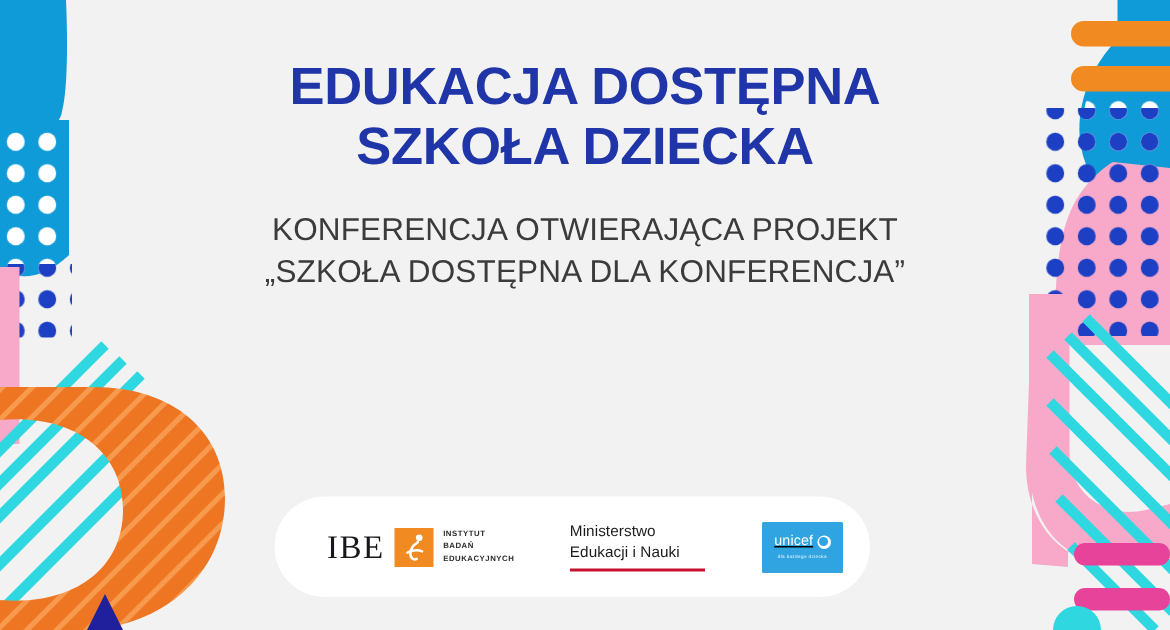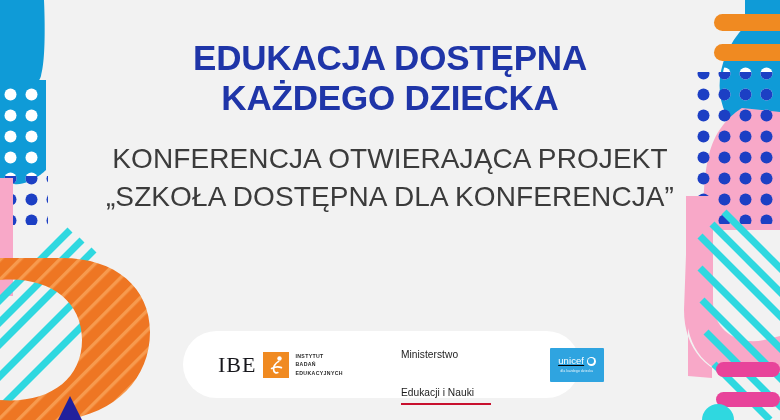--- a/index.html
+++ b/index.html
@@ -28,53 +28,52 @@
     font-size:35px;
     line-height:1.14;
     letter-spacing:-0.2px;
     width:600px;
   }
   .title .ln{display:block;white-space:nowrap;}
   .subtitle{
     margin-top:22px;
     text-align:center;
     color:#3b3b3b;
-    font-size:28px;
+    font-size:21px;
     line-height:1.35;
     font-weight:400;
     letter-spacing:0.1px;
     width:640px;
   }
   .subtitle .ln{display:block;white-space:nowrap;}
 
   
   .logobar{
     position:absolute;left:183px;top:331px;width:397px;height:67px;
     background:#ffffff;border-radius:34px;
     display:flex;align-items:center;
     z-index:6;
     box-shadow:0 0 0 0 rgba(0,0,0,0);
-    gap:21px;
   }
   .logo-ibe{display:flex;align-items:center;margin-left:35px;}
   .ibe-word{
     font-family:"Liberation Serif", serif;
     font-size:22px;color:#17171c;letter-spacing:1px;line-height:1;
   }
   .ibe-mark{
     width:26px;height:26px;background:#f08a21;margin-left:7px;
     position:relative;overflow:hidden;flex:none;
   }
   .ibe-mark svg{position:absolute;left:0;top:0;}
   .ibe-text{
     margin-left:6px;font-size:5.2px;line-height:1.55;color:#2a2a2a;
     letter-spacing:0.35px;font-weight:700;white-space:nowrap;
   }
   .logo-men{margin-left:37px;}
-  .men-l1,.men-l2{font-size:10.2px;color:#1c1c1c;line-height:1.32;white-space:nowrap;letter-spacing:0.05px;margin-top:24px;}
+  .men-l1,.men-l2{font-size:10.2px;color:#1c1c1c;line-height:1.32;white-space:nowrap;letter-spacing:0.05px;}
   .men-rule{width:90px;height:2px;background:#c8102e;margin-top:4px;}
   .logo-unicef{
     margin-left:38px;width:54px;height:34px;background:#2fa4e0;
     border-radius:1px;display:flex;flex-direction:column;
     align-items:center;justify-content:center;flex:none;
   }
   .unicef-row{display:flex;align-items:center;text-decoration:underline;}
   .unicef-word{
     font-size:9.5px;color:#ffffff;letter-spacing:0.1px;line-height:1;font-weight:400;
   }
@@ -196,21 +195,21 @@
 
     <rect x="716" y="362" width="64" height="15" rx="7.5" fill="#e8439a"></rect>
     <rect x="716" y="392" width="64" height="15" rx="7.5" fill="#e8439a"></rect>
 
     <circle cx="718" cy="420" r="16" fill="#2fd8e0"></circle>
   </svg>
 
   <div class="content">
     <div class="title">
       <span class="ln">EDUKACJA DOSTĘPNA</span>
-      <span class="ln">KAŻDEGO DZIECKA</span>
+      <span class="ln">SZKOŁA DZIECKA</span>
     </div>
     <div class="subtitle">
       <span class="ln">KONFERENCJA OTWIERAJĄCA PROJEKT</span>
       <span class="ln">„SZKOŁA DOSTĘPNA DLA KONFERENCJA”</span>
     </div>
   </div>
 
   <div class="logobar">
 
     <div class="logo-ibe">

